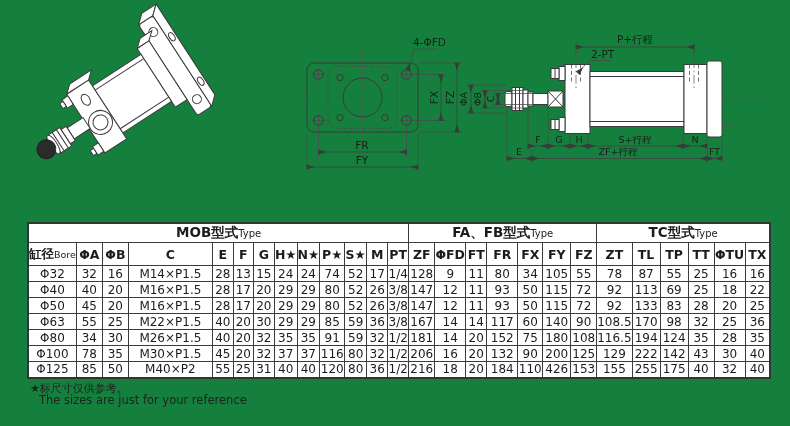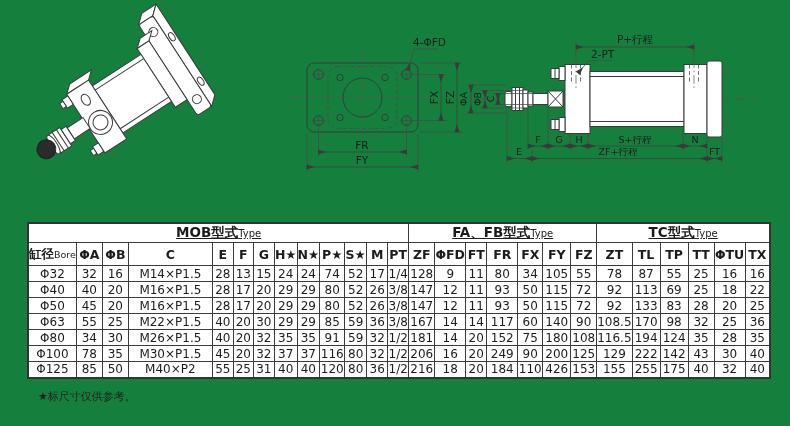--- a/index.html
+++ b/index.html
@@ -18,30 +18,30 @@
   text.dlab { font-size:10.5px; fill:#1c1c1c; }
   text.dlab-s { font-size:9.5px; fill:#1c1c1c; }
 
   
   table[data-name=spec-table] { position:absolute; left:27px; top:222px;
     border-collapse:collapse; table-layout:fixed; border:2px solid #333;
     background:#fff; }
   table[data-name=spec-table] th, table[data-name=spec-table] td {
     border:1px solid #3b3b3b; text-align:center; vertical-align:middle;
     padding:0; white-space:nowrap; overflow:hidden; }
-  th.group { height:19px; font-size:13.5px; font-weight:bold;text-decoration:underline; }
+  th.group { height:19px; font-size:13.5px; font-weight:bold; }
   th.group .sub { font-size:10px; font-weight:normal; }
   tr.cols th { height:23px; font-size:12.5px; font-weight:bold; }
   tr.cols th .sub { font-size:9.5px; font-weight:normal; }
   tbody td { height:16px; font-size:12px; font-weight:normal; }
   tbody td:first-child { font-size:12px; }
 
   
   .note { position:absolute; font-size:11px; color:#222; }
-  #note-cn { left:30px; top:389px;margin-left:8px; }
+  #note-cn { left:30px; top:381px; }
   #note-en { left:39px; top:393px; font-size:11.5px; }
 </style>
 </head>
 <body>
 
 <div id="stage" data-name="datasheet-page">
 
   <svg id="drawings" data-name="technical-drawings" width="790" height="220" viewBox="0 0 790 220">
     <defs>
       <marker id="ar" markerWidth="9" markerHeight="8" refX="8.2" refY="4" orient="auto-start-reverse" markerUnits="userSpaceOnUse">
@@ -444,21 +444,21 @@
           <td data-name="table-cell">32</td>
           <td data-name="table-cell">37</td>
           <td data-name="table-cell">37</td>
           <td data-name="table-cell">116</td>
           <td data-name="table-cell">80</td>
           <td data-name="table-cell">32</td>
           <td data-name="table-cell">1/2</td>
           <td data-name="table-cell">206</td>
           <td data-name="table-cell">16</td>
           <td data-name="table-cell">20</td>
-          <td data-name="table-cell">249</td>
+          <td data-name="table-cell">132</td>
           <td data-name="table-cell">90</td>
           <td data-name="table-cell">200</td>
           <td data-name="table-cell">125</td>
           <td data-name="table-cell">129</td>
           <td data-name="table-cell">222</td>
           <td data-name="table-cell">142</td>
           <td data-name="table-cell">43</td>
           <td data-name="table-cell">30</td>
           <td data-name="table-cell">40</td>
         </tr>
@@ -487,13 +487,14 @@
           <td data-name="table-cell">255</td>
           <td data-name="table-cell">175</td>
           <td data-name="table-cell">40</td>
           <td data-name="table-cell">32</td>
           <td data-name="table-cell">40</td>
         </tr>
       </tbody>
     </table>
 
   <div id="note-cn" class="note" data-name="reference-note-cn">★标尺寸仅供参考。</div>
+  <div id="note-en" class="note" data-name="reference-note-en">The sizes are just for your reference</div>
 </div>
 
 </body></html>

